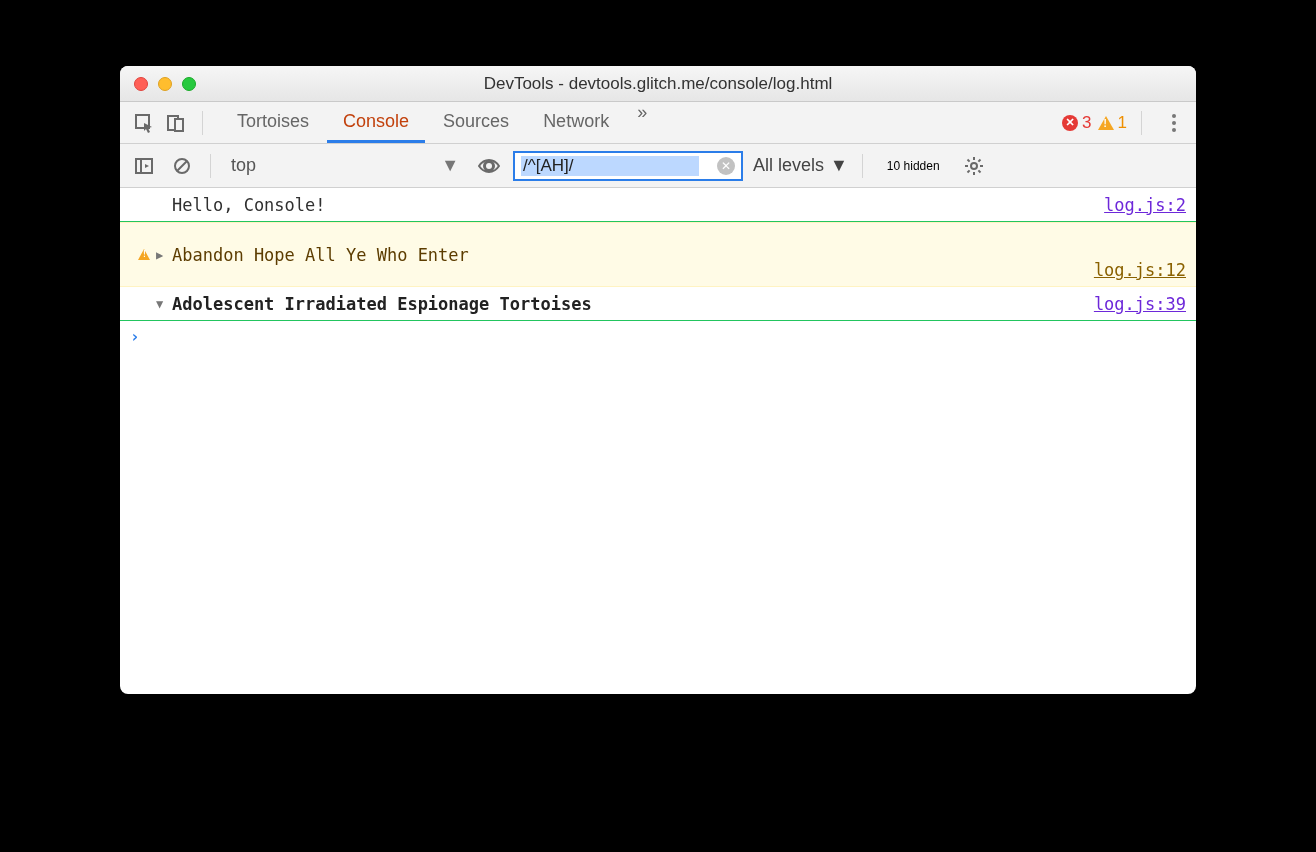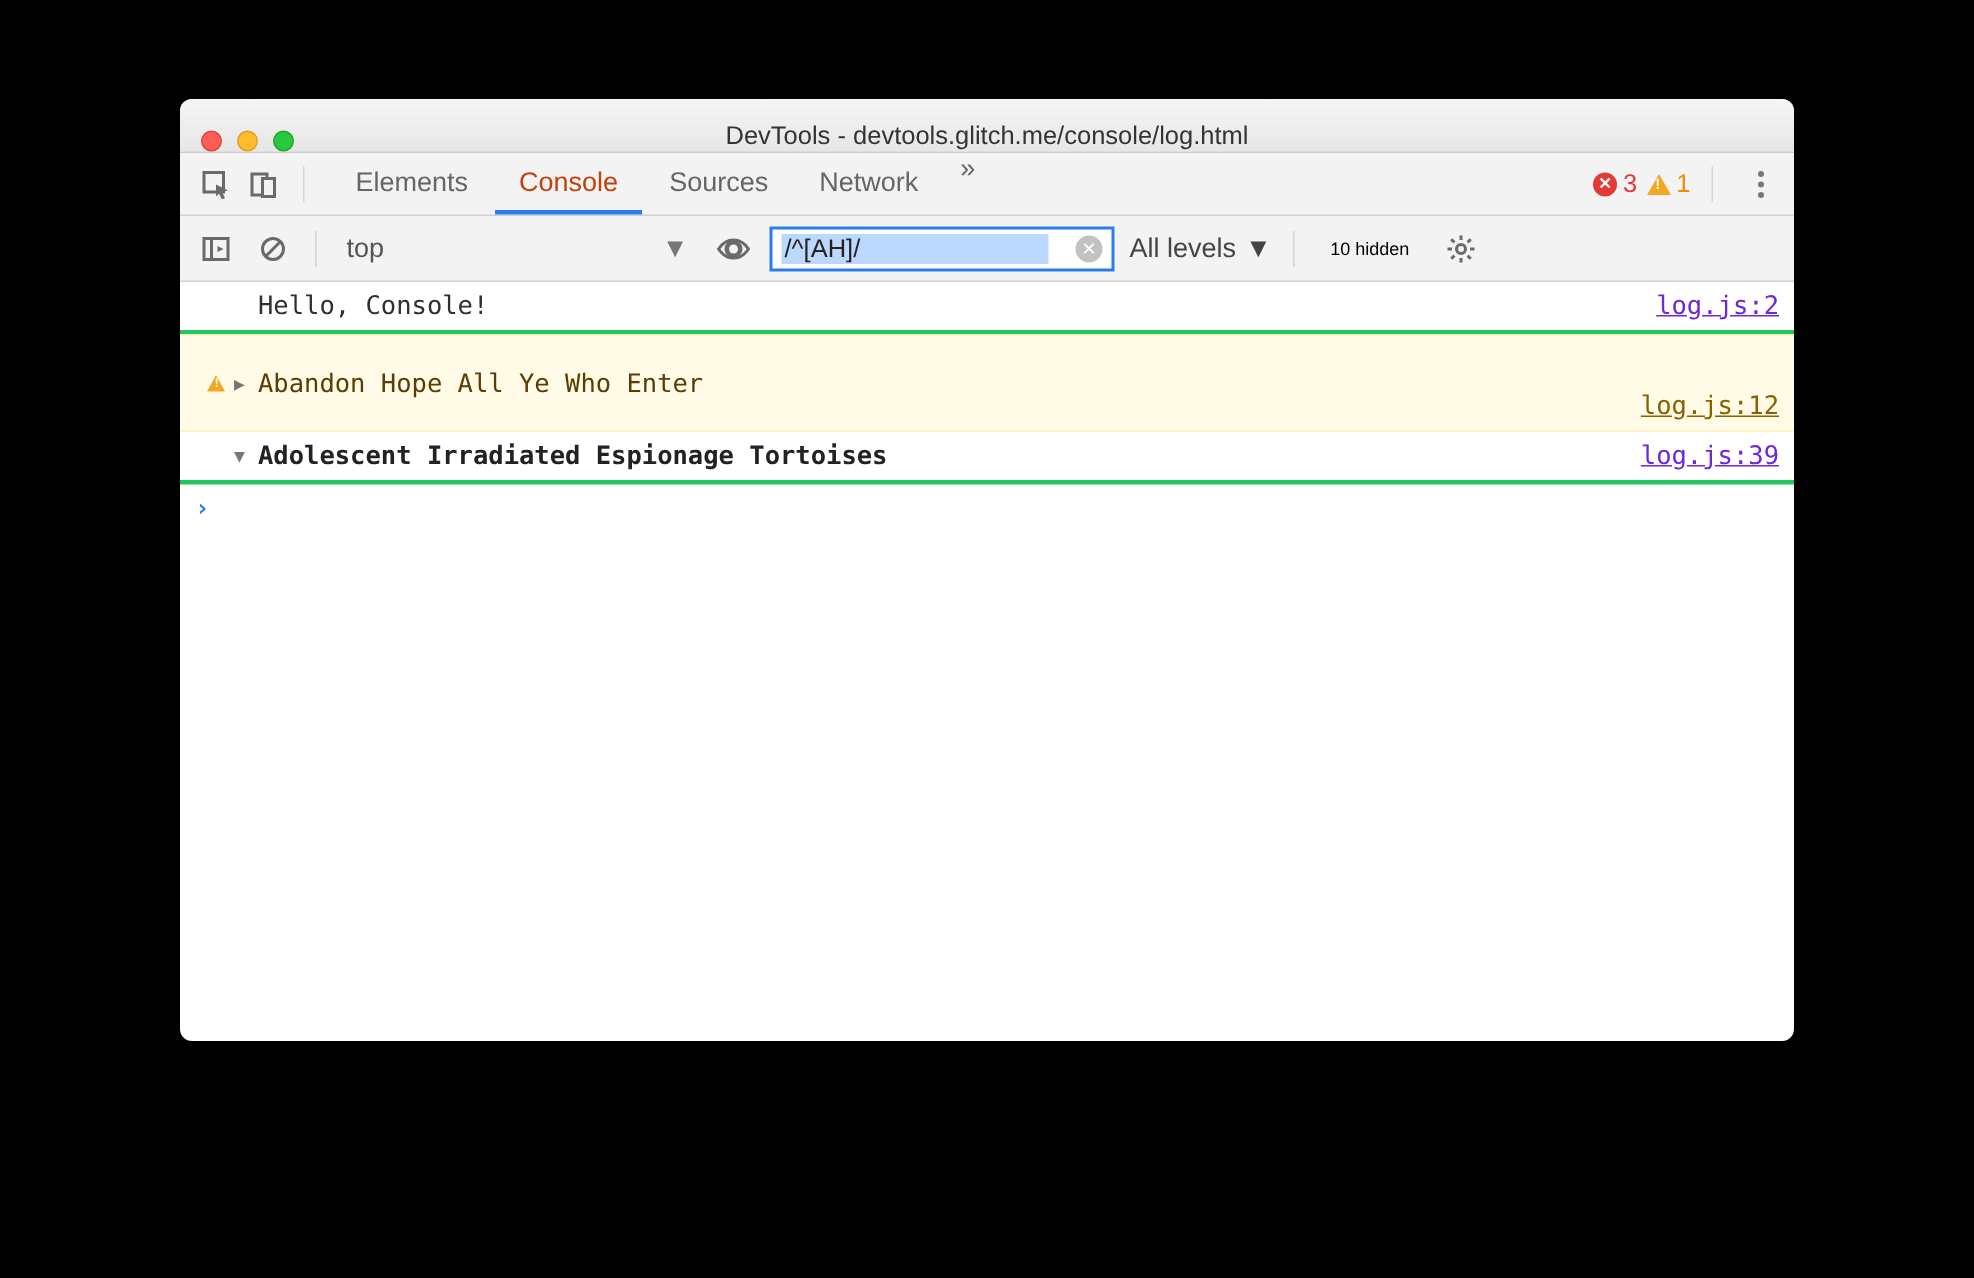--- a/index.html
+++ b/index.html
@@ -22,21 +22,21 @@
     overflow: hidden;
     display: flex;
     flex-direction: column;
   }
   
   .titlebar {
     height: 36px;
     background: linear-gradient(#f6f6f6, #e6e6e6);
     border-bottom: 1px solid #c9c9c9;
     display: flex;
-    align-items: flex-end;
+    align-items: center;
     position: relative;
   }
   .traffic-lights {
     display: flex;
     gap: 10px;
     padding-left: 14px;
   }
   .dot { width: 14px; height: 14px; border-radius: 50%; }
   .dot.red { background: #ff5f56; border: 1px solid #e0443e; }
   .dot.yellow { background: #ffbd2e; border: 1px solid #dea123; }
@@ -166,21 +166,21 @@
   .vline { width:1px;height:24px;background:#d4d4d4;margin:0 4px;}
   
   .console-body {
     flex:1;
     font-family: Menlo, Consolas, monospace;
     font-size: 17px;
     overflow: auto;
   }
   .row {
     display:flex;align-items:center;
-    border-bottom:3px solid #22c55e;
+    border-bottom:1px solid #22c55e;
     padding: 6px 10px 6px 12px;
     min-height: 34px;
   }
   .row .gutter { width: 24px; display:flex;justify-content:center;}
   .row .arrow { width: 16px; color:#777; font-size:12px;}
   .row .msg { flex:1; }
   .row .src { margin-left:auto; color:#6d28d9; text-decoration: underline; font-family: Menlo, Consolas, monospace;}
   .row.log { color:#303030; }
   .row.warn { background:#fffbe6; border-top:1px solid #fff3c2;border-bottom:1px solid #fff3c2; color:#5c3c00;}
   .row.warn .src { color:#8a6100;margin-top:31px;}
@@ -217,21 +217,21 @@
         </svg>
     </div>
     <div class="icon-btn">
       <svg width="20" height="20" viewBox="0 0 20 20">
           <rect x="2" y="3" width="10" height="14" fill="none" stroke="#6a6a6a" stroke-width="2"></rect>
           <rect x="9" y="6" width="8" height="12" fill="#f3f3f3" stroke="#6a6a6a" stroke-width="2"></rect>
         </svg>
     </div>
     <div class="sep"></div>
     <div class="tabs">
-      <div class="tab">Elements</div>
+      <div class="tab">Tortoises</div>
       <div class="tab active">Console</div>
       <div class="tab">Sources</div>
       <div class="tab">Network</div>
       <div class="overflow-chev">»</div>
     </div>
     <div class="right">
       <span class="badge-err">
         <span class="circ err">✕</span>
         <span>3</span>
       </span>

